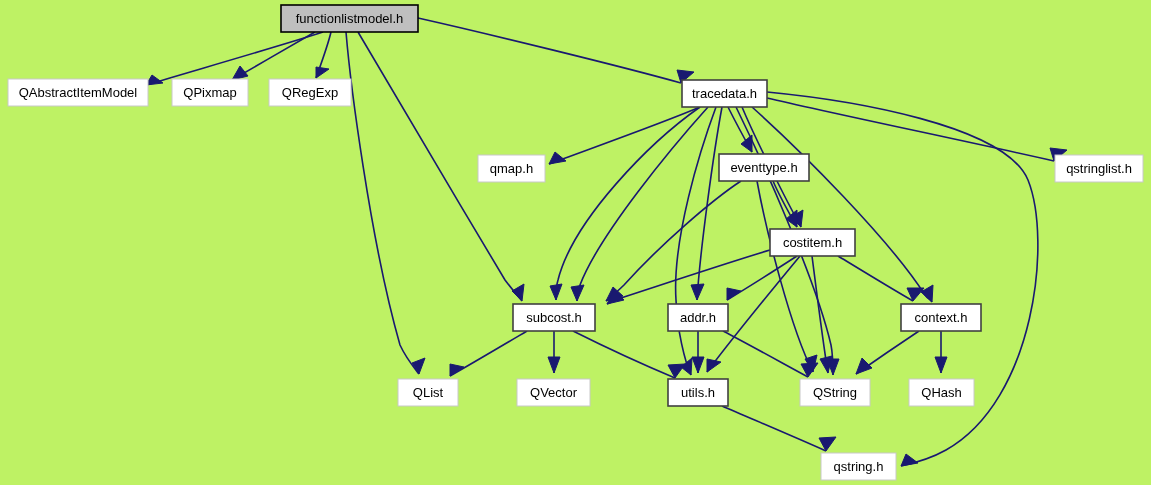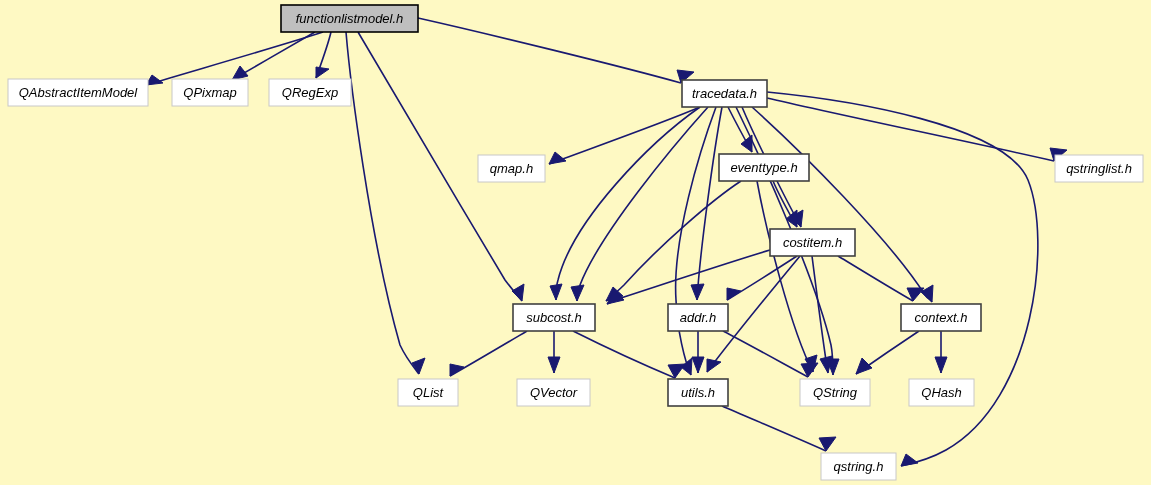--- a/index.html
+++ b/index.html
@@ -4,24 +4,23 @@
 <style>
   html, body {
     margin: 0;
     padding: 0;
     background: #ffffff;
   }
   #graph-canvas {
     position: relative;
     width: 1151px;
     height: 485px;
-    background: #fef9c3;
+    background: #bef264;
     overflow: hidden;
     font-family: "Liberation Sans", sans-serif;
-    font-style: italic;
   }
   svg.graph-svg {
     position: absolute;
     left: 0;
     top: 0;
     width: 1151px;
     height: 485px;
   }
   .edge-path {
     fill: none;

